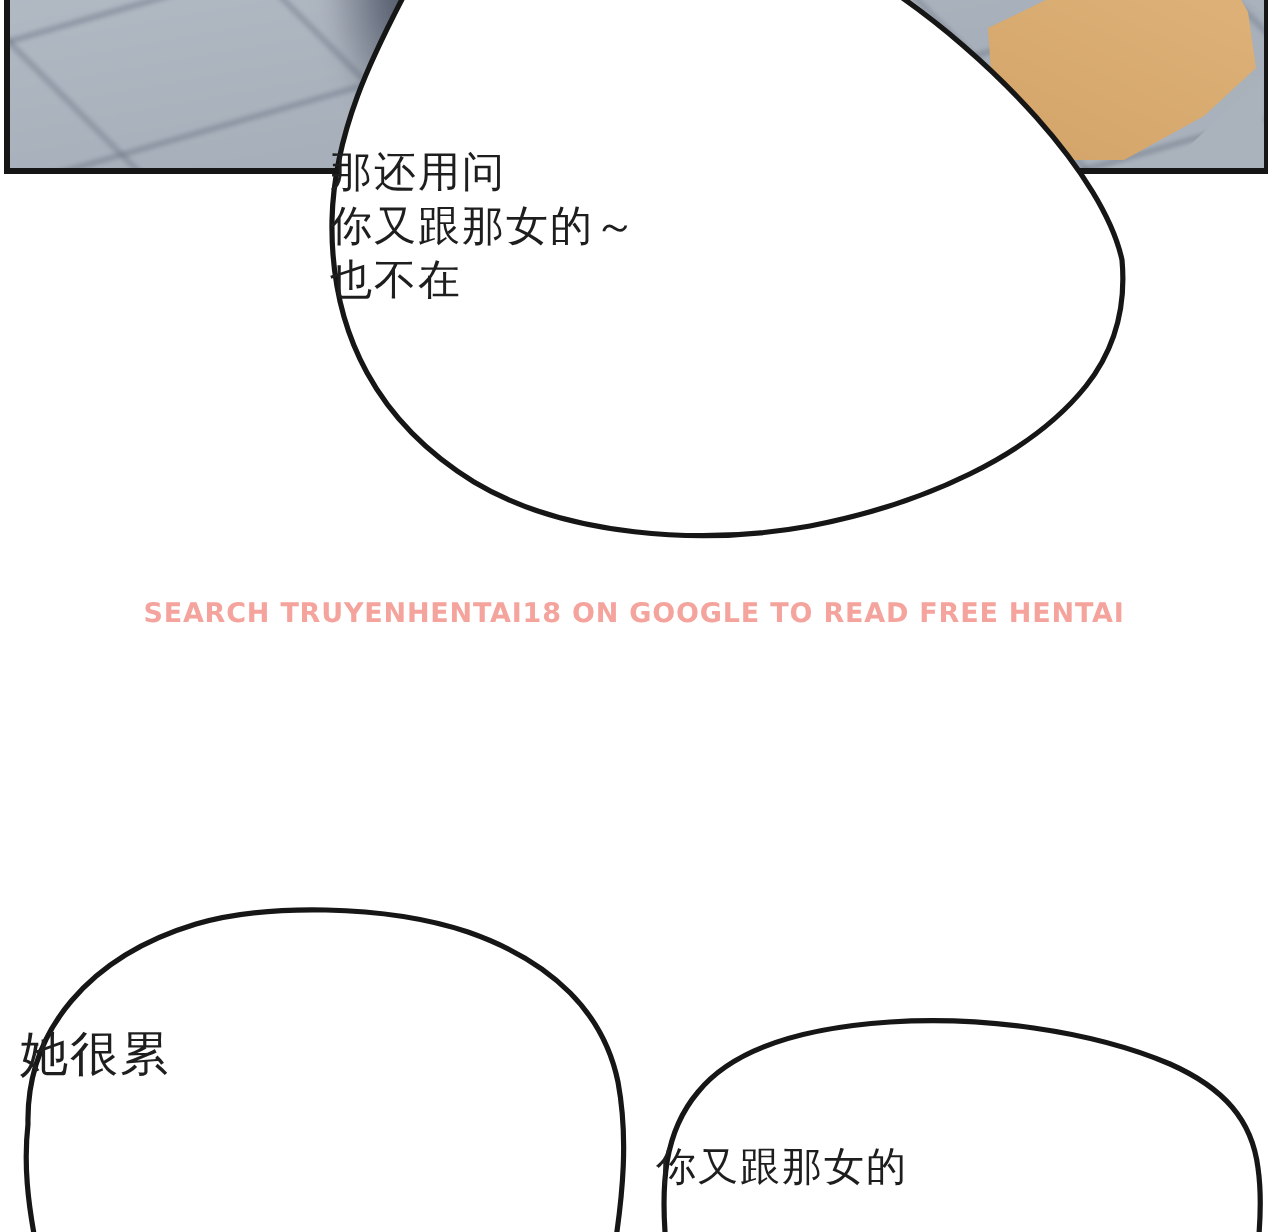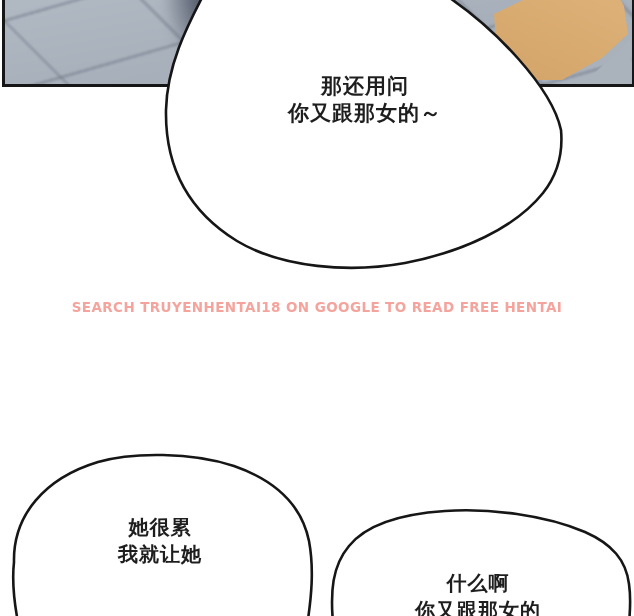--- a/index.html
+++ b/index.html
@@ -55,25 +55,25 @@
   .gray-corner-topright{
     position:absolute;inset:0;background:var(--tile-base);
     clip-path:polygon(609px -4px,629px -4px,629px 13px);
     filter:blur(1px);
   }
   
   .bubbles-svg{position:absolute;left:0;top:0;z-index:2;}
   .bubbles-svg path{fill:var(--bubble-fill);stroke:var(--ink);stroke-width:2.6;}
   
   .dialogue{
-    position:absolute;z-index:3;text-align:center;color:var(--text);
-    letter-spacing:1px;white-space:nowrap;font-weight:bold;
+    position:absolute;z-index:3;text-align:left;color:var(--text);
+    letter-spacing:1px;white-space:nowrap;
   }
   .dialogue-large{left:165px;top:73px;width:400px;font-size:21px;line-height:27px;}
-  .dialogue-bottom-left{left:10px;top:514px;width:300px;font-size:20px;line-height:27px;}
+  .dialogue-bottom-left{left:10px;top:514px;width:300px;font-size:24px;line-height:27px;}
   .dialogue-bottom-right{left:328px;top:570px;width:300px;font-size:20px;line-height:27px;}
   
   .watermark{
     position:absolute;z-index:3;left:0;top:299px;width:634px;text-align:center;
     color:var(--watermark);font-size:13.5px;font-weight:800;letter-spacing:.4px;
     white-space:nowrap;
   }
 </style>
 </head>
 <body>
@@ -107,27 +107,26 @@
          C 329 590, 333 565, 349 546
          C 366 525, 400 514, 445 511
          C 490 508, 545 515, 585 532
          C 612 544, 626 560, 629 584
          C 631 598, 630 616, 628 632 Z"></path>
   </svg>
 
   <div class="dialogue dialogue-large">
     <div>那还用问</div>
     <div>你又跟那女的～</div>
+    <div>也不在</div>
   </div>
 
   <div class="dialogue dialogue-bottom-left">
     <div>她很累</div>
-    <div>我就让她</div>
   </div>
 
   <div class="dialogue dialogue-bottom-right">
-    <div>什么啊</div>
     <div>你又跟那女的</div>
   </div>
 
   <div class="watermark">SEARCH TRUYENHENTAI18 ON GOOGLE TO READ FREE HENTAI</div>
 
 </div>
 
 </body></html>

